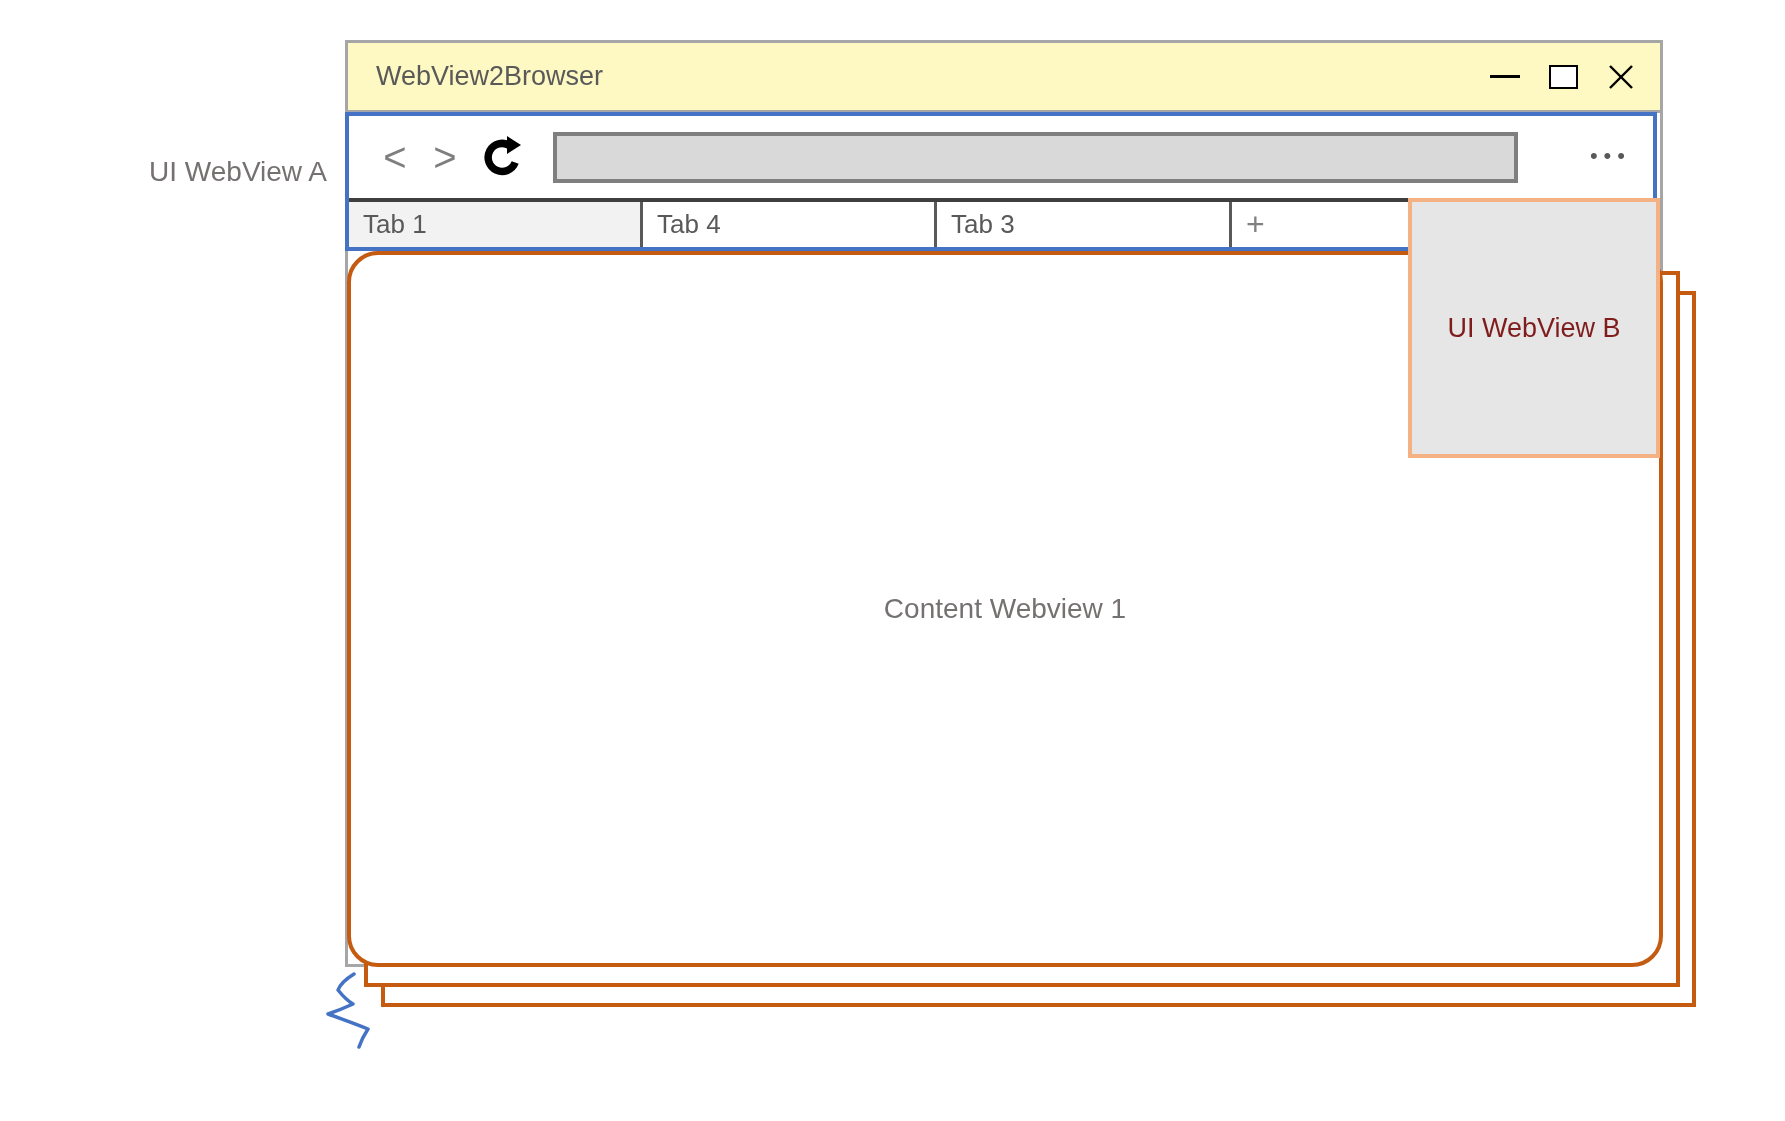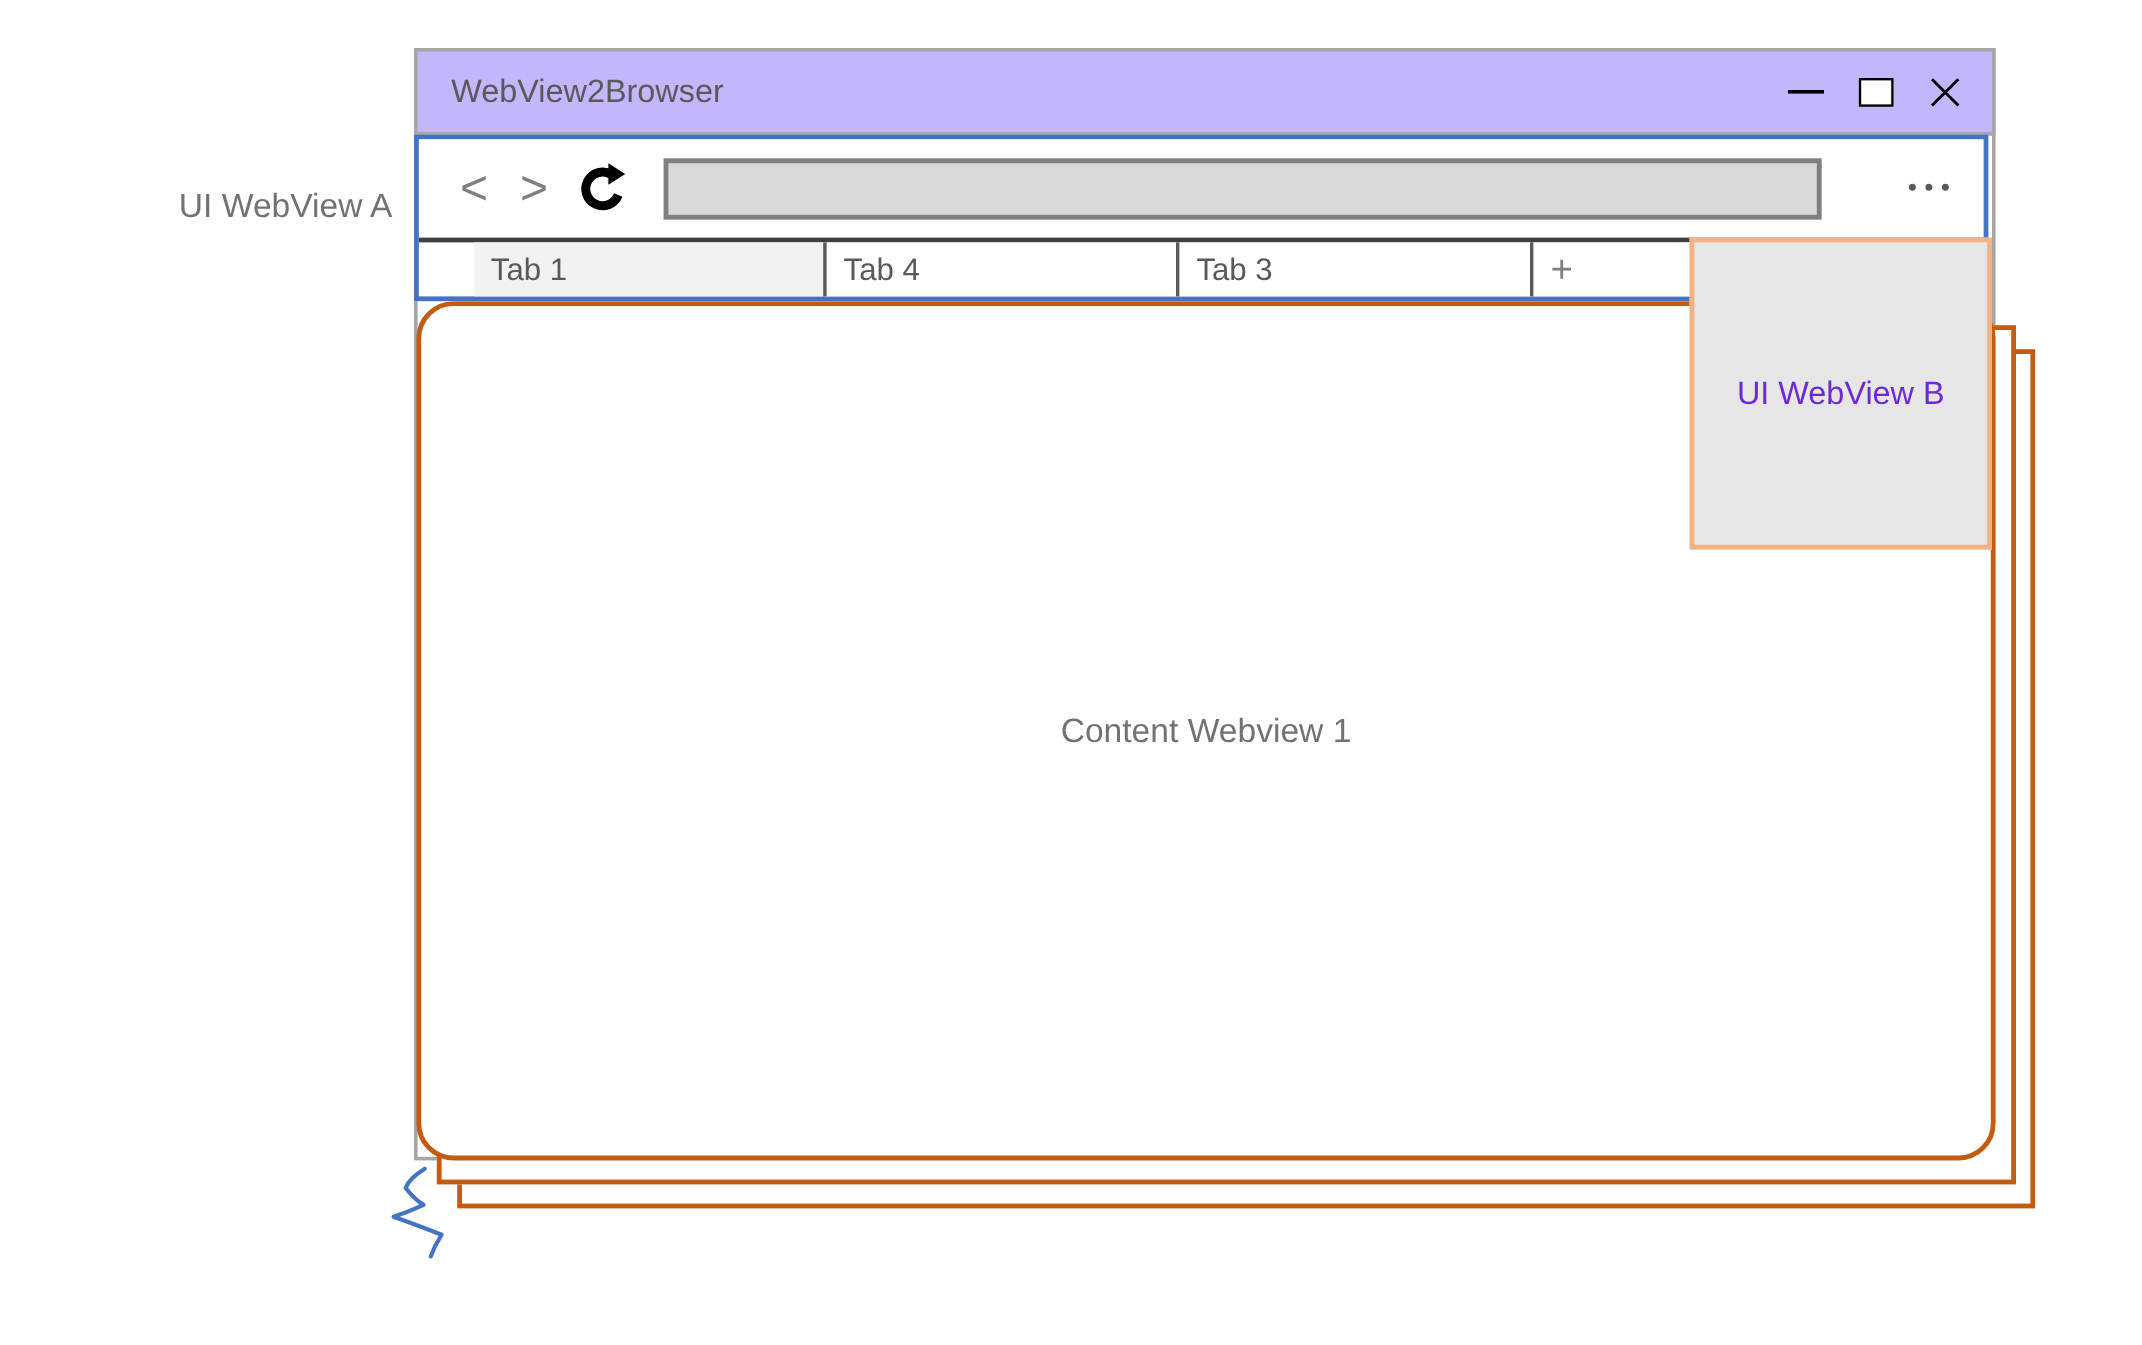--- a/index.html
+++ b/index.html
@@ -2,21 +2,21 @@
 <html><head>
 <meta charset="utf-8">
 <style>
   html,body{margin:0;padding:0;background:#ffffff;}
   #canvas{position:relative;width:1785px;height:1121px;background:#ffffff;overflow:hidden;
           font-family:"Liberation Sans","DejaVu Sans",sans-serif;}
   .abs{position:absolute;box-sizing:border-box;}
 
   
   #window-frame{left:345px;top:40px;width:1318px;height:927px;border:3px solid #A6A6A6;background:#fff;z-index:1;}
-  #titlebar{left:345px;top:40px;width:1318px;height:73px;border:3px solid #A6A6A6;background:#c4b5fd;z-index:5;
+  #titlebar{left:345px;top:40px;width:1318px;height:73px;border:3px solid #A6A6A6;background:#fef9c3;z-index:5;
             display:flex;align-items:center;}
   #window-title{margin-left:28px;font-size:27px;color:#595959;}
   #window-controls{position:absolute;right:24px;top:0;height:100%;display:flex;align-items:center;gap:28px;}
   .winbtn{display:flex;align-items:center;justify-content:center;width:30px;height:30px;cursor:default;}
   #min-glyph{width:32px;height:3px;background:#000;}
   #max-glyph{width:25px;height:20px;border:2px solid #000;background:#fff;}
 
   
   .content-rect{border:4px solid #C55A11;background:#fff;}
   #rect3{left:381px;top:291px;width:1315px;height:716px;z-index:2;}
@@ -31,29 +31,29 @@
   #forward-btn{left:76px;}
   #reload-btn{position:absolute;left:132px;top:19px;width:44px;height:44px;}
   #address-bar{position:absolute;left:204px;top:16px;width:965px;height:51px;background:#D9D9D9;border:4px solid #7F7F7F;
                font-size:24px;color:#595959;line-height:43px;padding:0 10px;box-sizing:border-box;}
   #menu-btn{position:absolute;right:22px;top:16px;height:51px;line-height:48px;font-size:22px;color:#595959;letter-spacing:6px;}
 
   #tab-strip{position:absolute;left:0;top:82px;width:100%;height:49px;border-top:4px solid #3F3F3F;display:flex;box-sizing:border-box;}
   .tab{box-sizing:border-box;height:100%;display:flex;align-items:center;padding-left:14px;
        font-size:26px;color:#595959;border-right:3px solid #595959;background:#fff;}
   .tab.active{background:#F2F2F2;}
-  #tab-1{width:294px;margin-left:46px;}
+  #tab-1{width:294px;}
   #tab-2{width:294px;}
   #tab-3{width:295px;}
   #tab-new{flex:1;border-right:none;font-size:32px;color:#808080;}
 
   
   #webview-b{left:1408px;top:198px;width:252px;height:260px;background:#E7E6E6;border:4px solid #F4B183;z-index:6;
              display:flex;align-items:center;justify-content:center;}
-  #webview-b-label{font-size:27px;color:#6d28d9;}
+  #webview-b-label{font-size:27px;color:#7f1d1d;}
 
   
   .annotation{color:#767171;font-size:28px;z-index:7;}
   #label-webview-a{left:40px;top:156px;width:287px;text-align:right;}
   #label-hidden{left:76px;top:984px;line-height:47px;}
   #brace{left:312px;top:962px;width:76px;height:94px;z-index:7;}
 </style>
 </head>
 <body>
 

